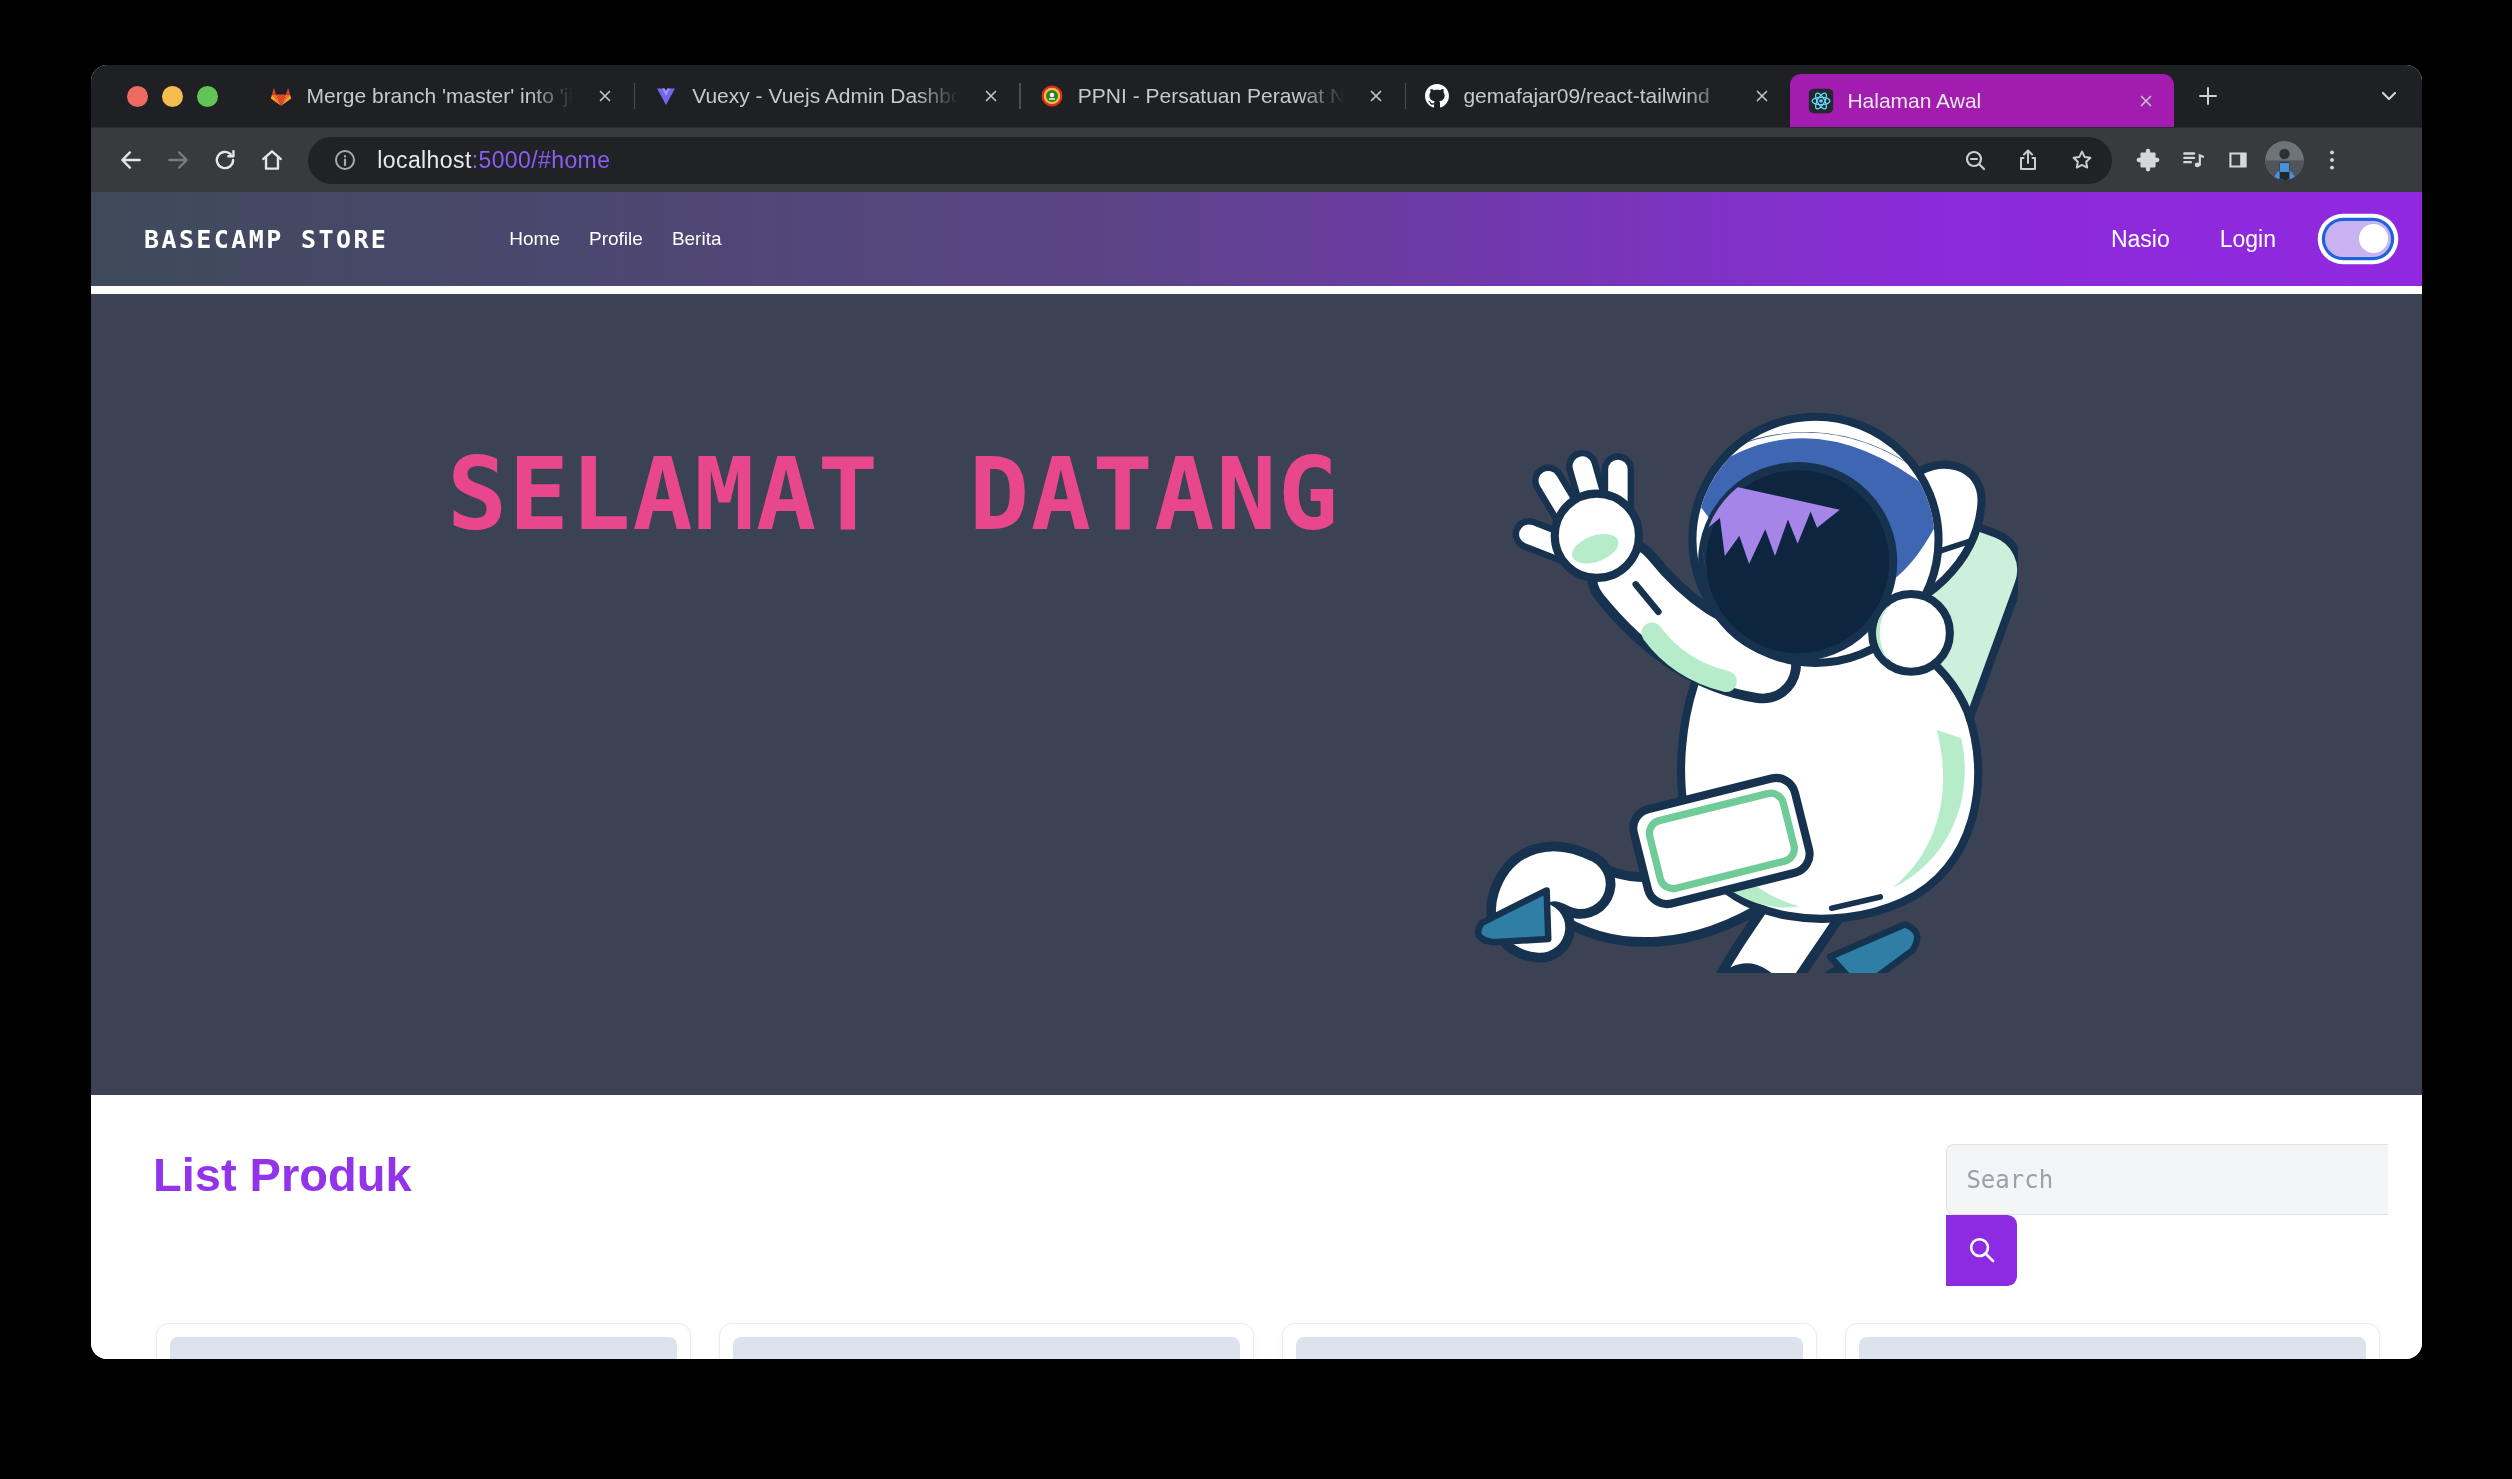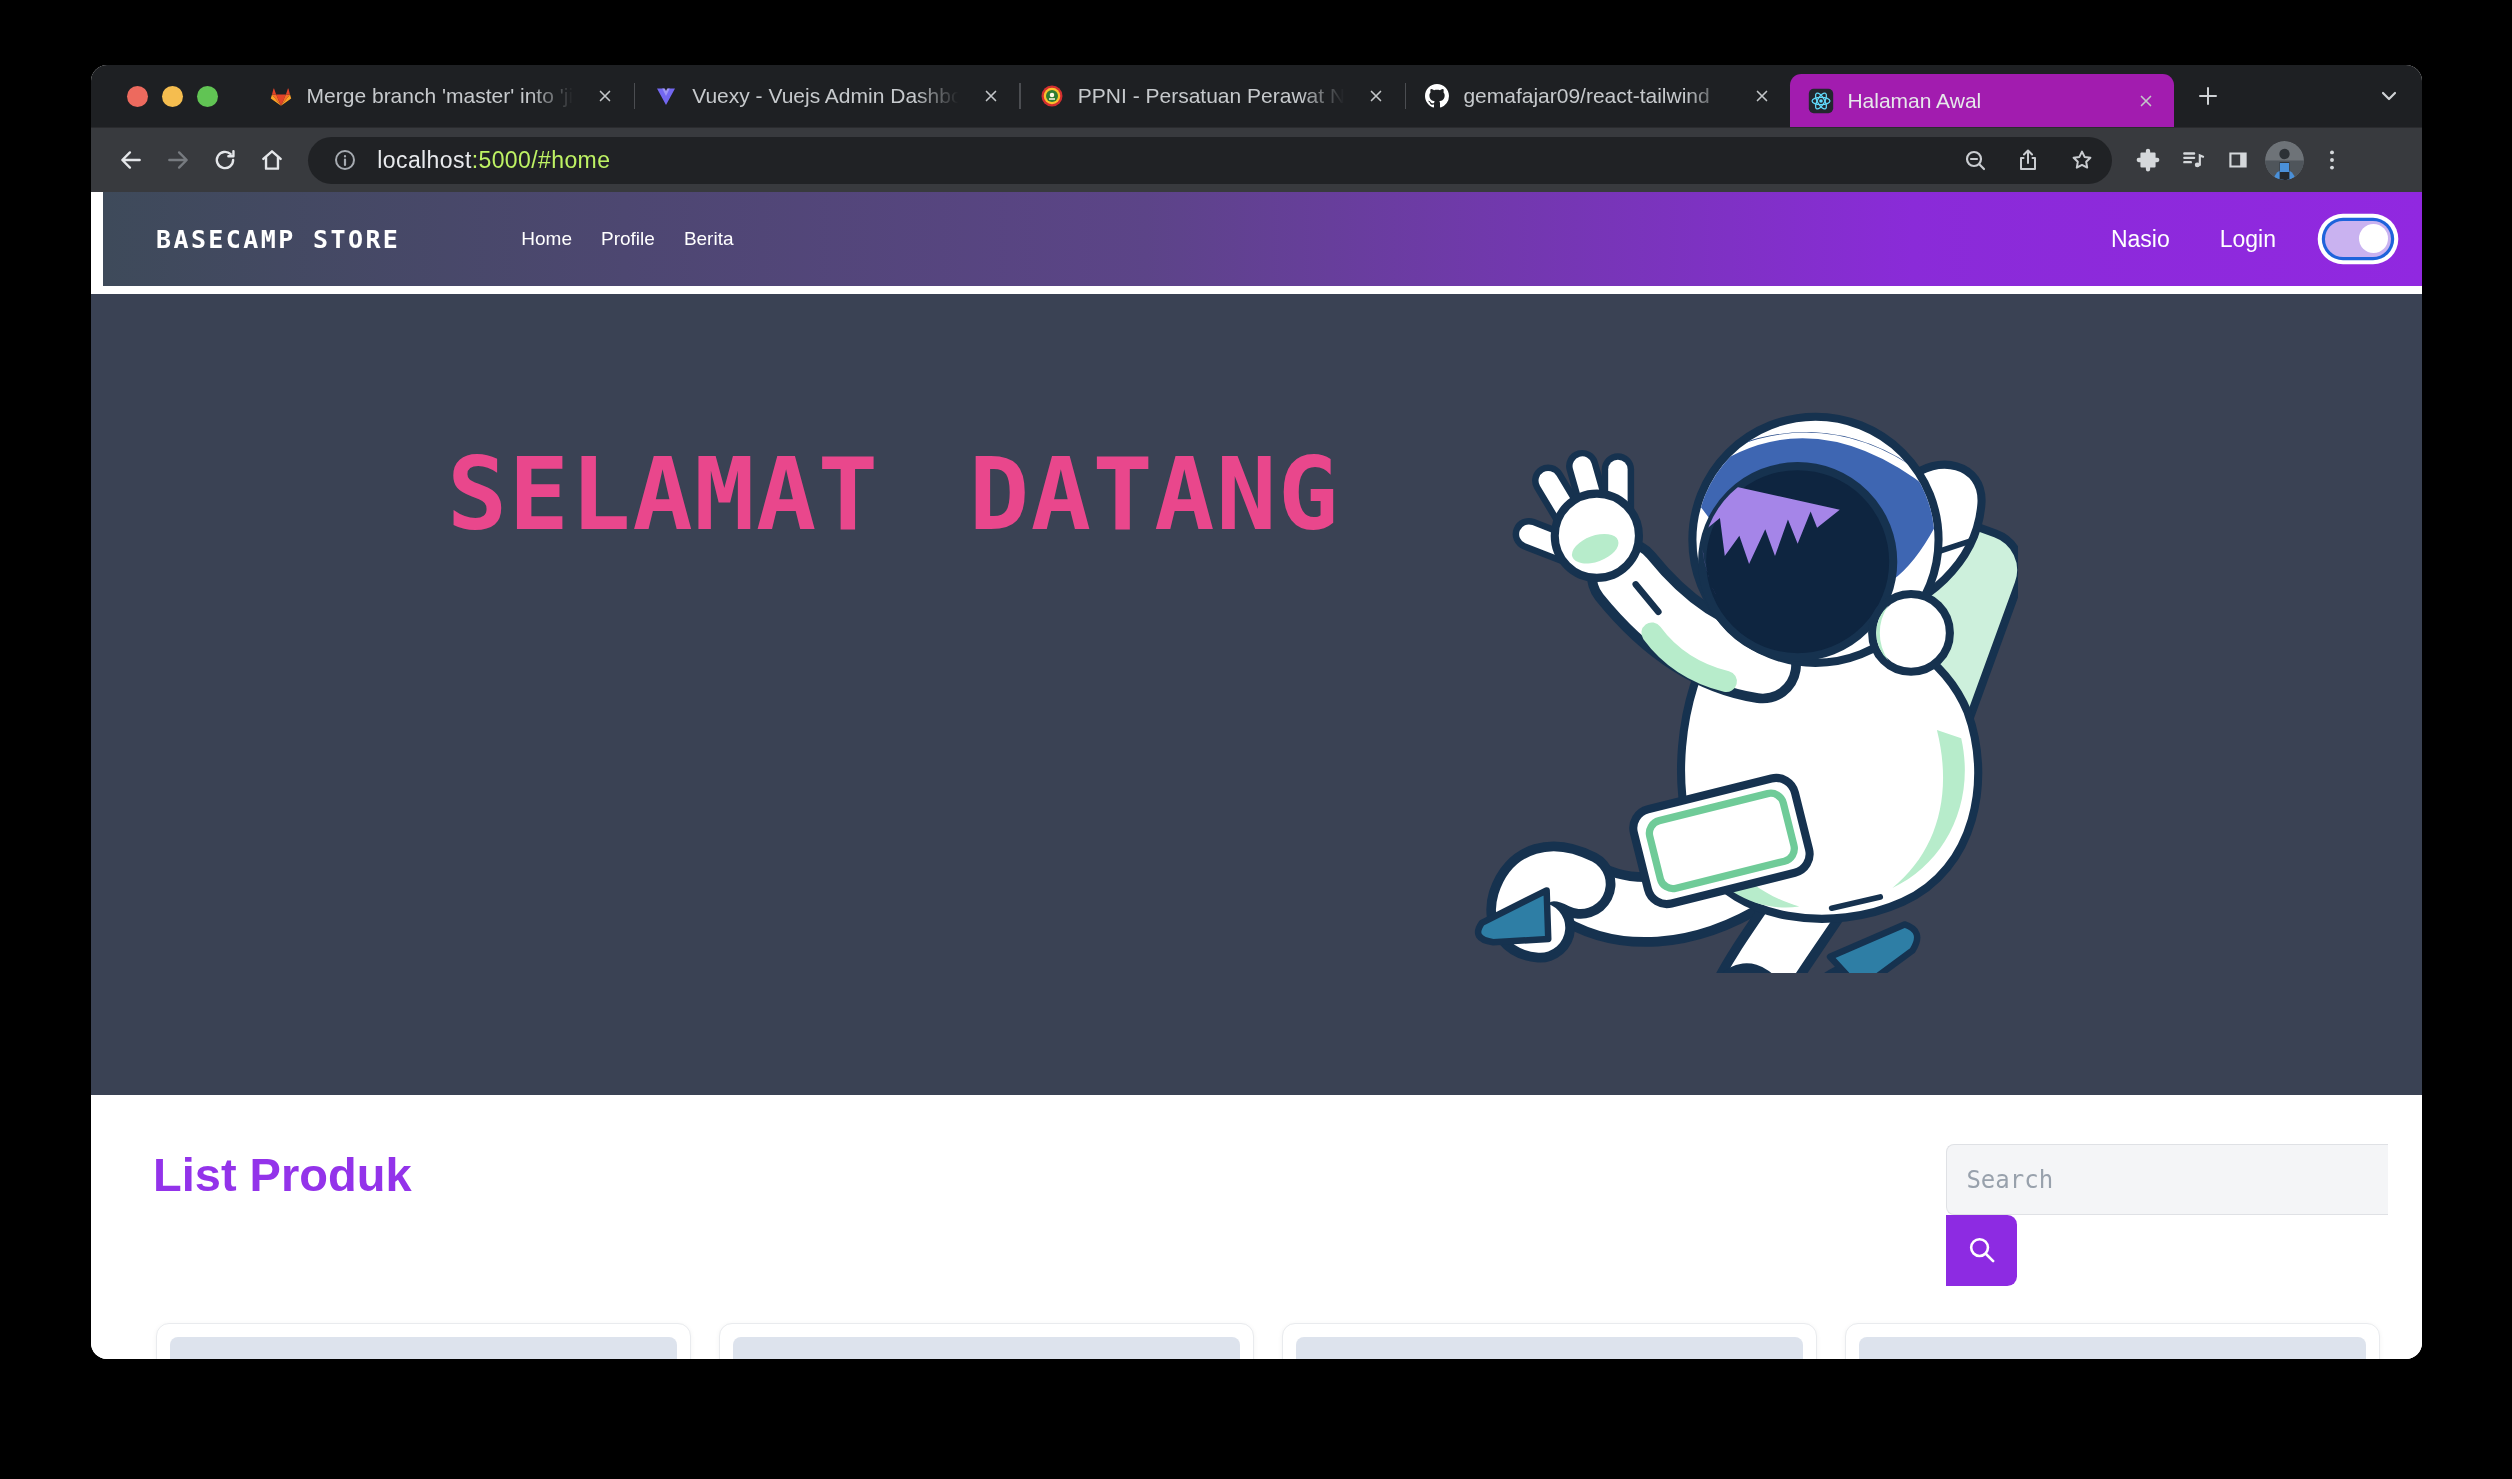--- a/index.html
+++ b/index.html
@@ -33,29 +33,29 @@
 
   
   .toolbar{height:65px;background:#383A3E;display:flex;align-items:center;
            padding:0 68px 0 16px;border-top:0.8px solid rgba(0,0,0,.25);box-sizing:border-box;}
   .navbtn{width:47px;height:47px;border-radius:23.5px;display:flex;align-items:center;justify-content:center;color:#E4E6E9;}
   .navbtn.disabled{color:#777B80;}
   .omnibox{flex:1;height:47px;border-radius:23.5px;background:#202225;margin:0 13px;
            display:flex;align-items:center;padding:0 9.7px 0 16px;box-sizing:border-box;gap:11.3px;}
   .omnibox .urltext{font-size:23px;letter-spacing:0.4px;white-space:nowrap;}
   .urltext .host{color:#E8EAED;}
-  .urltext .rest{color:#bef264;}
+  .urltext .rest{color:#8b5cf6;}
   .omni-spacer{flex:1;}
   .pillicon{width:42px;height:42px;display:flex;align-items:center;justify-content:center;color:#C9CCD0;}
   .chromeicon{width:45px;height:45px;display:flex;align-items:center;justify-content:center;color:#D5D8DB;}
   .avatar{width:39px;height:39px;border-radius:50%;overflow:hidden;margin:0 4.9px;}
 
   
   .site-nav{height:94px;background:linear-gradient(90deg,#3E4A5A 0%,#5C4488 45%,#8A2BD8 78%,#9128E0 100%);
-            display:flex;align-items:center;color:#fff;padding:0 13px 0 53px;box-sizing:border-box;margin-left:12px;}
+            display:flex;align-items:center;color:#fff;padding:0 13px 0 53px;box-sizing:border-box;}
   .brand{font-size:25px;font-weight:bold;letter-spacing:2.4px;}
   .navlinks{display:flex;gap:29px;margin-left:121px;font-size:19px;}
   .navlinks span{cursor:default;}
   .nav-spacer{flex:1;}
   .navactions{display:flex;gap:50px;font-size:23px;align-items:center;}
   .toggle{width:66px;height:36px;border-radius:18px;background:#C9B2F0;position:relative;
           box-shadow:0 0 0 3.2px #1E63DB, 0 0 0 7.3px #FFFFFF;margin:0 18px 0 49px;}
   .toggle .knob{position:absolute;right:3.2px;top:3.2px;width:29px;height:29px;border-radius:50%;background:#fff;}
 
   

